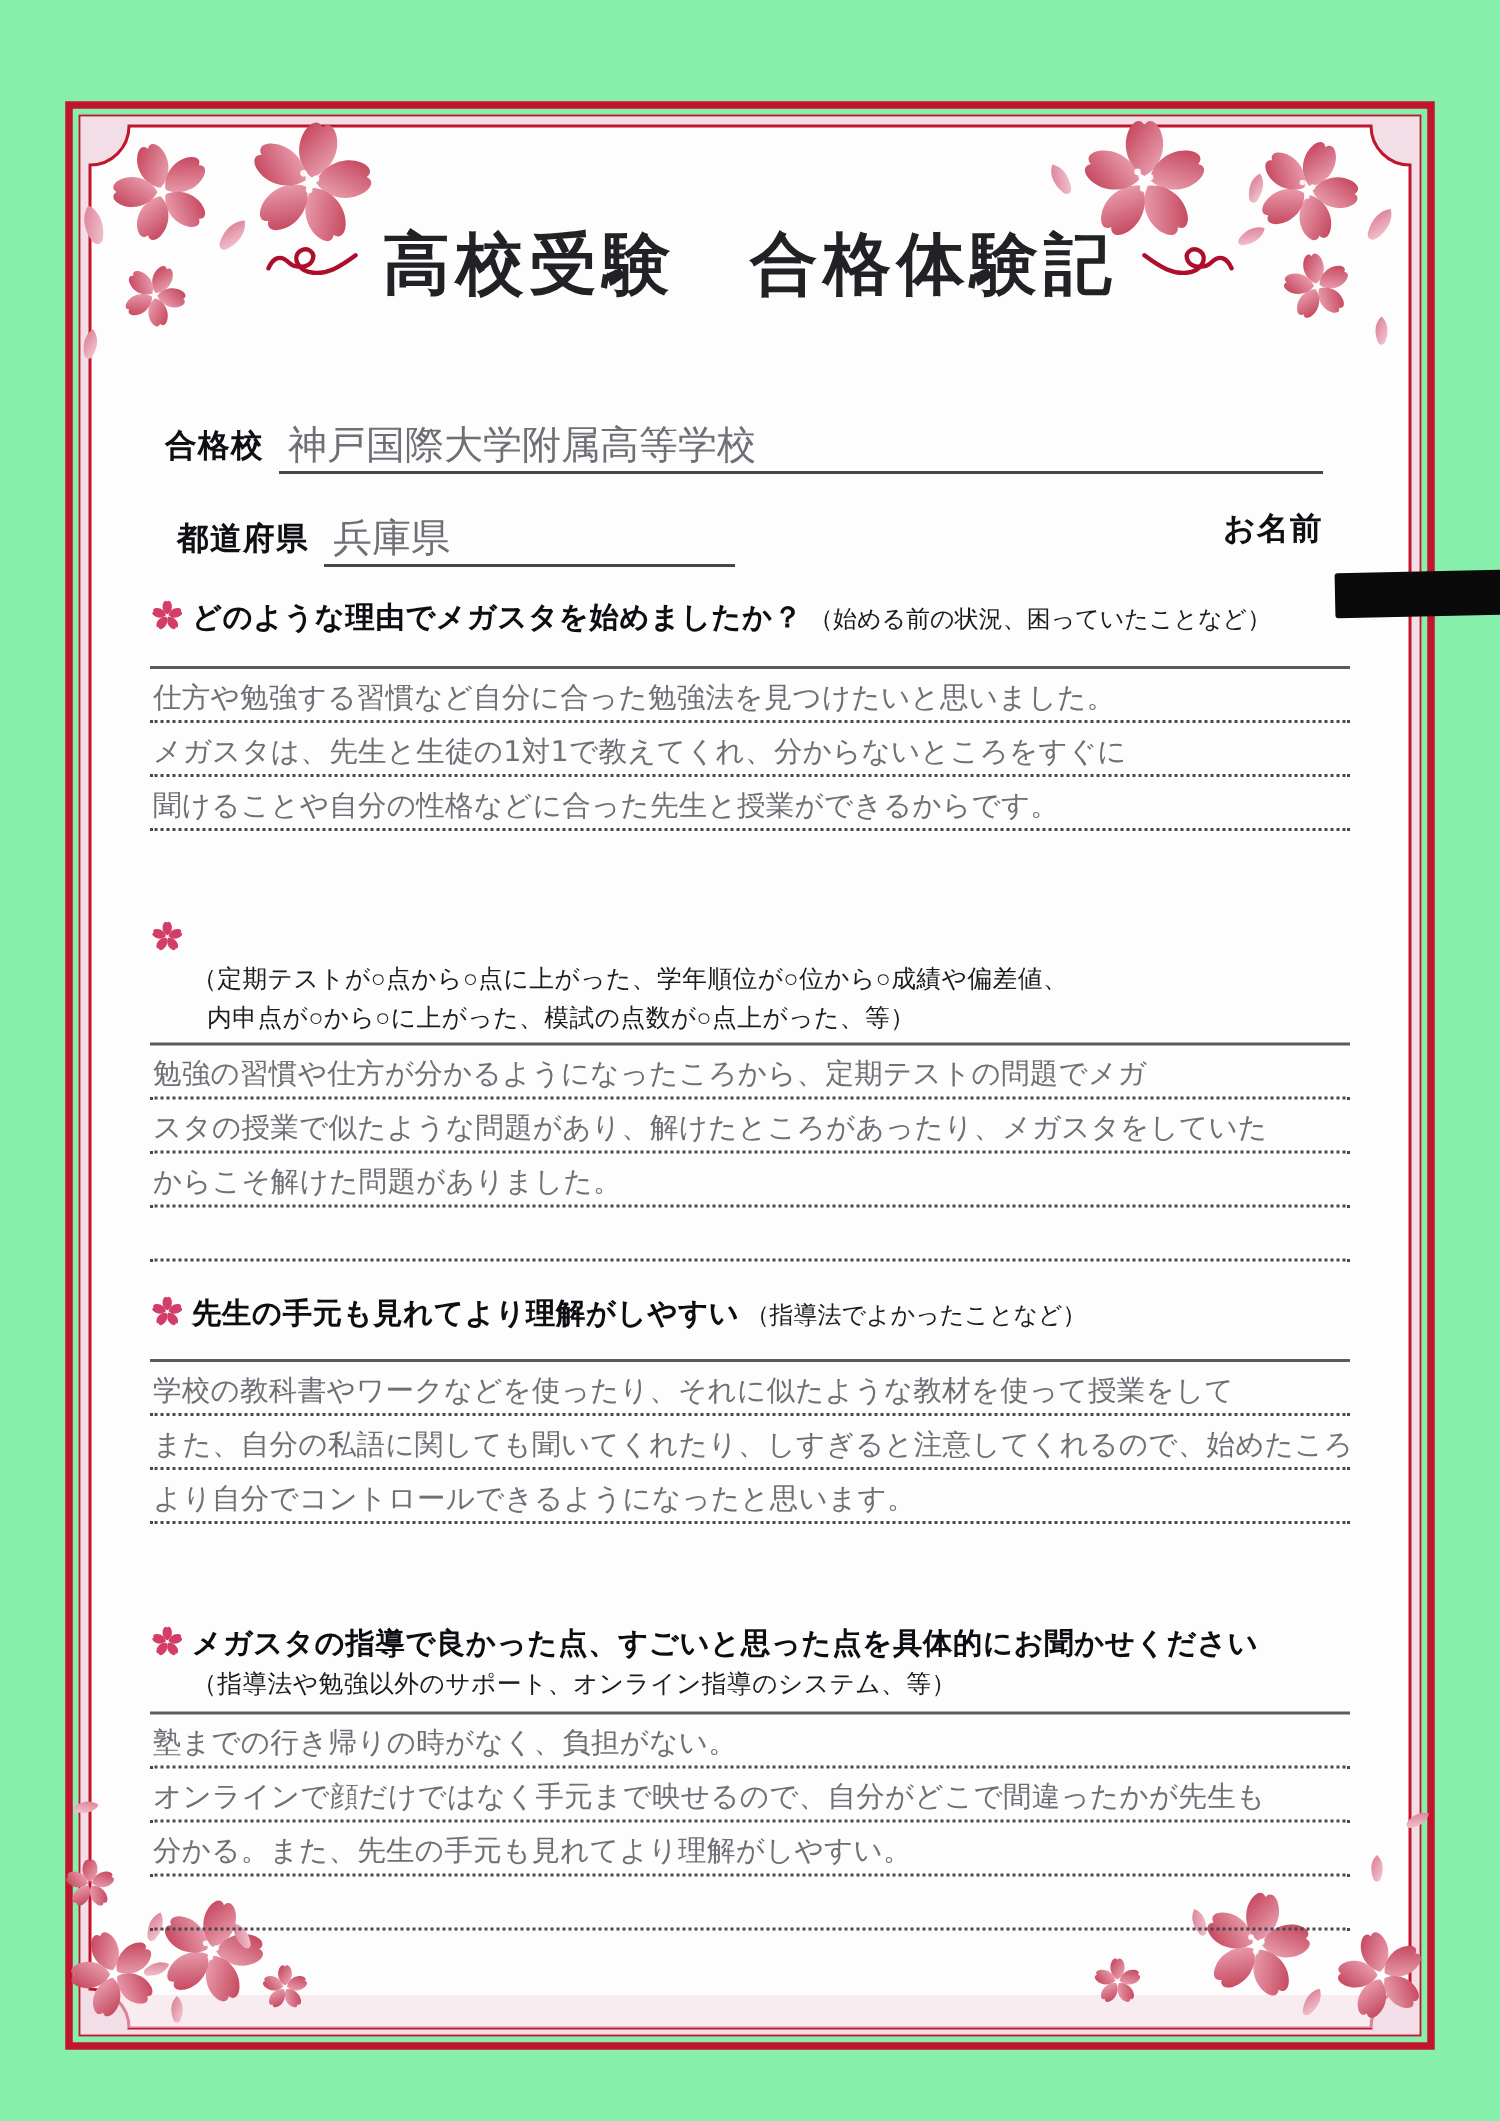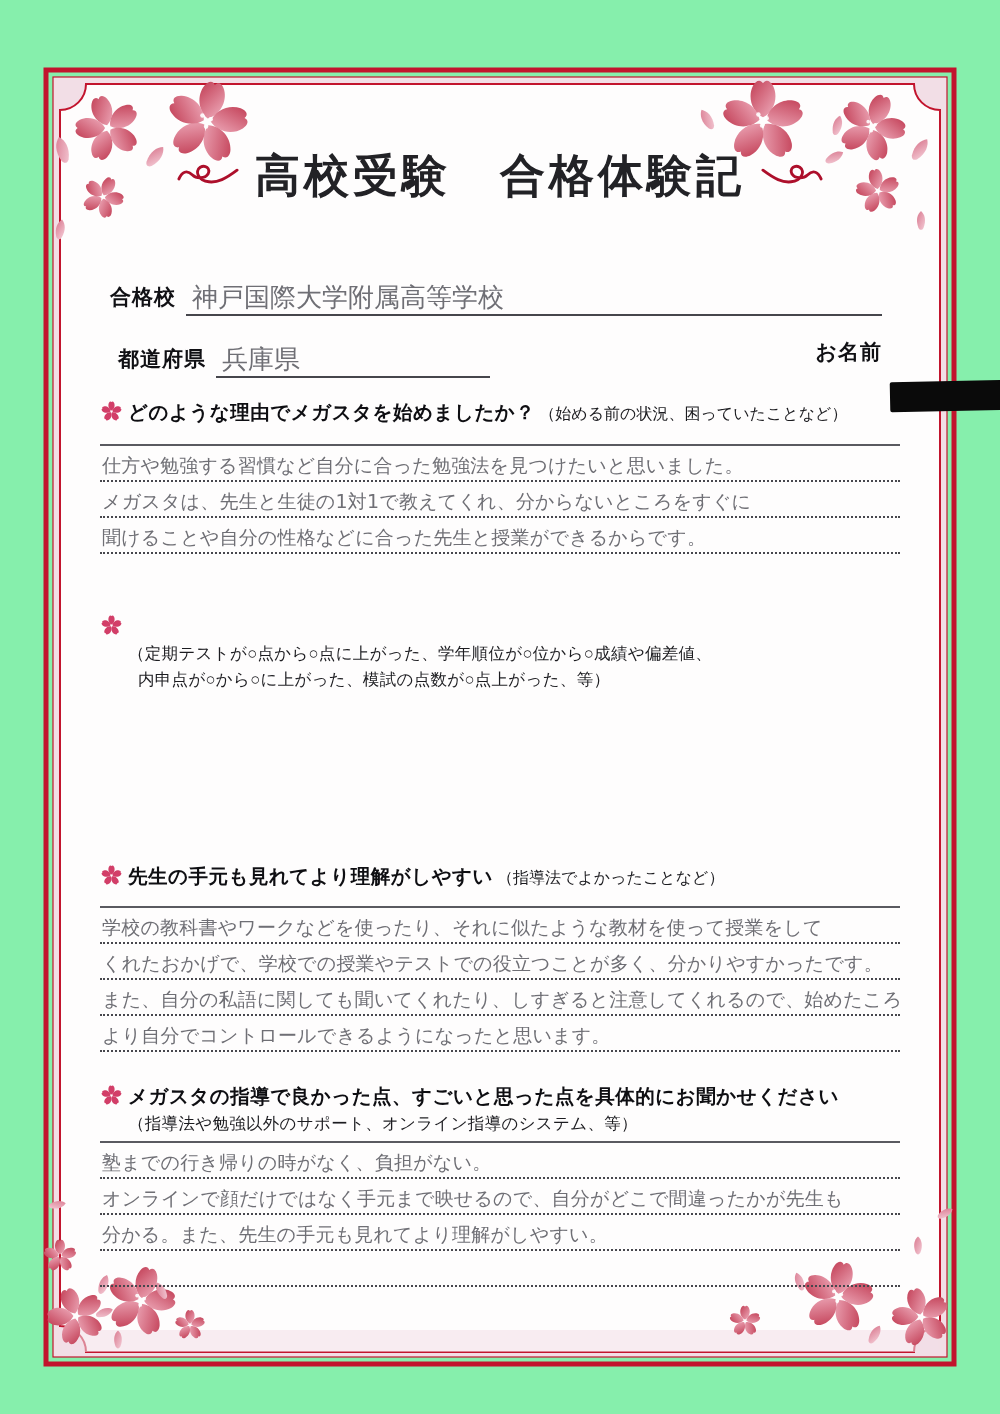--- a/index.html
+++ b/index.html
@@ -173,36 +173,47 @@
   </div>
 
   <div class="question" id="q2">
     <div class="q-head">
       <svg class="q-bullet" viewBox="-50 -50 100 100">
           <use href="#sakura" fill="#d23e68"></use>
         </svg>
     </div>
     <div class="q-note-block">（定期テストが○点から○点に上がった、学年順位が○位から○成績や偏差値、</div>
     <div class="q-note-block second">内申点が○から○に上がった、模試の点数が○点上がった、等）</div>
+    <div class="answers">
+      <div class="ans-row">
+          <span class="hw">勉強の習慣や仕方が分かるようになったころから、定期テストの問題でメガ</span>
+        </div>
+      <div class="ans-row">
+          <span class="hw">スタの授業で似たような問題があり、解けたところがあったり、メガスタをしていた</span>
+        </div>
+      <div class="ans-row">
+          <span class="hw">からこそ解けた問題がありました。</span>
+        </div>
+      <div class="ans-row">
+          <span class="hw"></span>
+        </div>
+    </div>
   </div>
 
   <div class="question" id="q3">
     <div class="q-head">
       <svg class="q-bullet" viewBox="-50 -50 100 100">
           <use href="#sakura" fill="#d23e68"></use>
         </svg><span>先生の手元も見れてより理解がしやすい</span><span class="q-note-inline">（指導法でよかったことなど）</span>
     </div>
     <div class="answers">
       <div class="ans-row">
           <span class="hw">学校の教科書やワークなどを使ったり、それに似たような教材を使って授業をして</span>
         </div>
       <div class="ans-row">
-          <span class="hw">くれたおかげで、学校での授業やテストでの役立つことが多く、分かりやすかったです。</span>
-        </div>
-      <div class="ans-row">
           <span class="hw">また、自分の私語に関しても聞いてくれたり、しすぎると注意してくれるので、始めたころ</span>
         </div>
       <div class="ans-row">
           <span class="hw">より自分でコントロールできるようになったと思います。</span>
         </div>
     </div>
   </div>
 
   <div class="question" id="q4">
     <div class="q-head">

